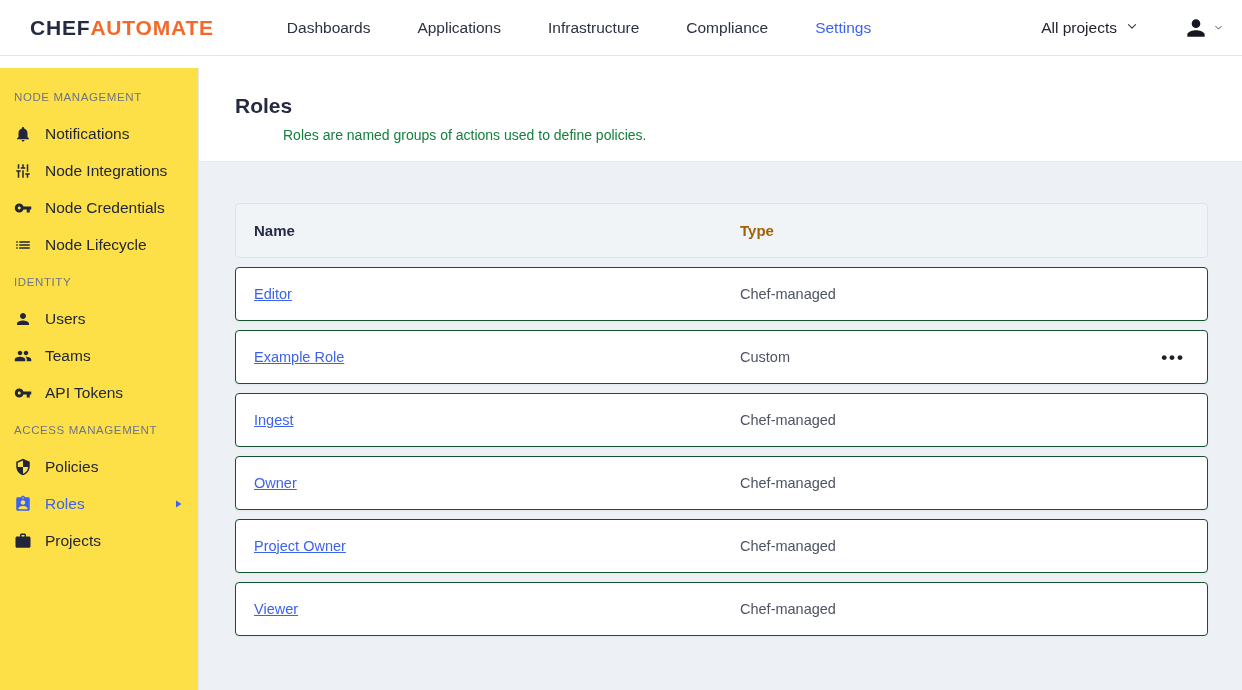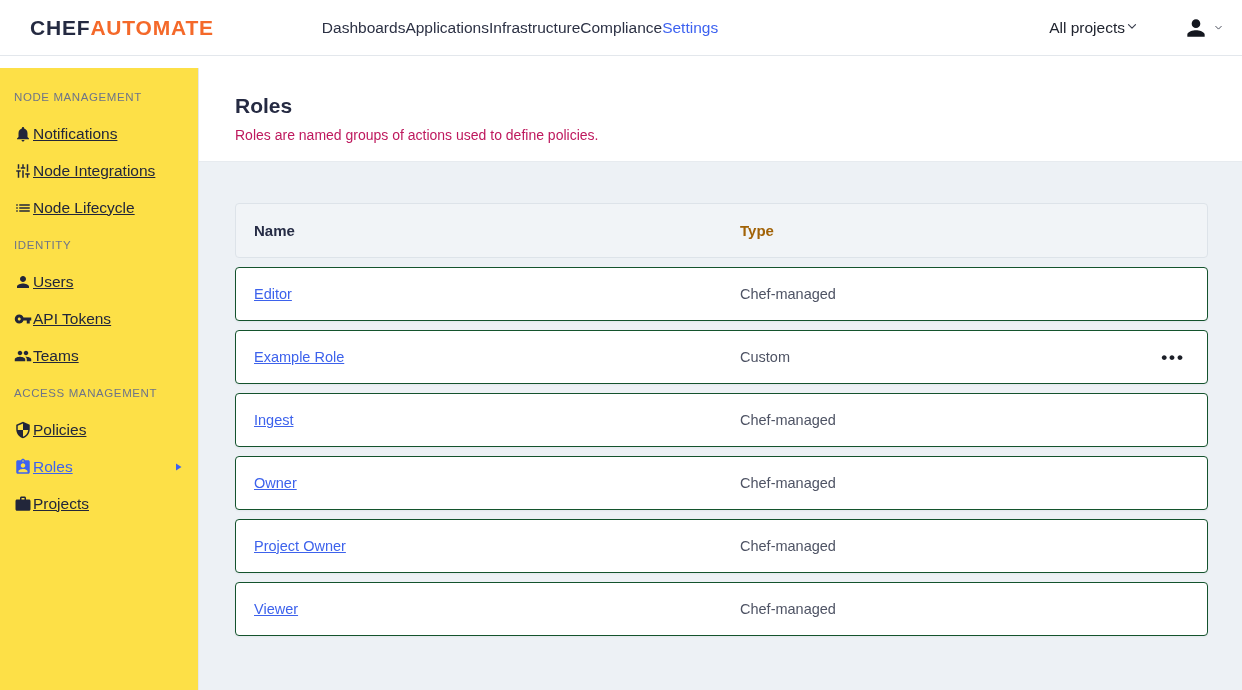--- a/index.html
+++ b/index.html
@@ -16,66 +16,66 @@
     position: absolute; top: 0; left: 0; right: 0; height: 56px;
     background: #ffffff;
     border-bottom: 1px solid #e3e7ec;
     display: flex; align-items: center;
     z-index: 10;
   }
   .logo { margin-left: 30px; font-size: 21px; letter-spacing: 0.8px; white-space: nowrap; }
   .logo .chef { font-weight: 800; color: #242a41; }
   .logo .automate { font-weight: 600; color: #f4692a; }
 
-  .main-nav { display: flex; align-items: flex-end; margin-left: 108px; }
+  .main-nav { display: flex; align-items: flex-end; margin-left: 73px; gap: 47px; }
   .nav-item {
     font-size: 15.5px; color: #2c3144; cursor: pointer; text-decoration: none;
   }
   .nav-item.active { color: #3d62f0; }
 
   .topbar-right { margin-left: auto; display: flex; align-items: center; margin-right: 18px; }
-  .project-filter { display: flex; align-items: flex-start; cursor: pointer; }
+  .project-filter { display: flex; align-items: flex-start; gap: 8px; cursor: pointer; }
   .project-filter .pf-label { font-size: 15.5px; color: #20242f; }
   .chev { width: 14px; height: 14px; color: #3a3f4e; display: inline-block; }
   .chev svg { width: 100%; height: 100%; display: block; }
   .user-menu { display: flex; align-items: center; gap: 4px; margin-left: 44px; cursor: pointer; }
   .avatar { width: 26px; height: 26px; color: #14171f; }
   .avatar svg { width: 100%; height: 100%; display: block; }
   .chev.small { width: 11px; height: 11px; }
 
   
   .sidebar {
     position: absolute; top: 68px; left: 0; bottom: 0; width: 199px;
     background: #fde047;
     border-right: 1px solid #e3e7ec;
     padding-top: 10px;
   }
   .side-row { height: 37px; display: flex; align-items: center; padding: 0 14px; }
   .section-label {
     font-size: 11.5px; font-weight: 400; color: #6e7488; letter-spacing: 0.6px;
   }
-  .side-item { cursor: pointer; color: #22263a; gap: 1px; text-decoration: underline; }
+  .side-item { cursor: pointer; color: #22263a; gap: 13px; }
   .side-item .icon { width: 18px; height: 18px; flex: 0 0 18px; }
   .side-item .icon svg { width: 100%; height: 100%; display: block; }
   .side-item .label { font-size: 15.5px; }
   .side-item.active { color: #3d62f0; }
   .side-item .expand { margin-left: auto; width: 12px; height: 12px; color: #3d62f0; }
   .side-item .expand svg { width: 100%; height: 100%; display: block; }
 
   
   .main {
     position: absolute; top: 68px; left: 199px; right: 0; bottom: 0;
     background: #edf1f5;
   }
   .page-head {
     background: #ffffff; height: 94px; padding: 26px 36px 0 36px;
     border-bottom: 1px solid #e7ebef;
   }
   .page-title { font-size: 21px; font-weight: 700; color: #252a42; }
-  .page-subtitle { margin-top: 9px; font-size: 14px; color: #be185d; }
+  .page-subtitle { margin-top: 9px; font-size: 14px; color: #15803d; margin-left: 48px; }
 
   .table-wrap { padding: 41px 34px 0 36px; }
   .roles-table { width: 973px; }
   .thead {
     height: 55px; background: #f1f4f7;
     border: 1px solid #dde3e9; border-radius: 4px;
     display: flex; align-items: center;
     position: relative;
   }
   .th-name { padding-left: 18px; font-size: 15px; font-weight: 700; color: #262c45; }
@@ -159,51 +159,59 @@
             <g transform="rotate(90 12 12)">
               <path fill="currentColor" d="M3 17v2h6v-2H3zM3 5v2h10V5H3zm10 16v-2h8v-2h-8v-2h-2v6h2zM7 9v2H3v2h4v2h2V9H7zm14 4v-2H11v2h10zm-6-4h2V7h4V5h-4V3h-2v6z"></path>
             </g>
           </svg>
         </span>
     <span class="label">Node Integrations</span>
   </div>
       <div class="side-row side-item">
     <span class="icon">
           <svg viewBox="0 0 24 24">
+            <path fill="currentColor" d="M12.65 10C11.83 7.67 9.61 6 7 6c-3.31 0-6 2.69-6 6s2.69 6 6 6c2.61 0 4.83-1.67 5.65-4H17v4h4v-4h2v-4H12.65zM7 14c-1.1 0-2-.9-2-2s.9-2 2-2 2 .9 2 2-.9 2-2 2z"></path>
+          </svg>
+        </span>
+    <span class="label">Node Credentials</span>
+  </div>
+      <div class="side-row side-item">
+    <span class="icon">
+          <svg viewBox="0 0 24 24">
             <path fill="currentColor" d="M3 13h2v-2H3v2zm0 4h2v-2H3v2zm0-8h2V7H3v2zm4 4h14v-2H7v2zm0 4h14v-2H7v2zM7 7v2h14V7H7z"></path>
           </svg>
         </span>
     <span class="label">Node Lifecycle</span>
   </div>
     </div>
     <div class="side-section">
     <div class="side-row section-label">IDENTITY</div>
   <div class="side-row side-item">
     <span class="icon">
           <svg viewBox="0 0 24 24">
             <path fill="currentColor" d="M12 12c2.21 0 4-1.79 4-4s-1.79-4-4-4-4 1.79-4 4 1.79 4 4 4zm0 2c-2.67 0-8 1.34-8 4v2h16v-2c0-2.66-5.33-4-8-4z"></path>
           </svg>
         </span>
     <span class="label">Users</span>
   </div>
       <div class="side-row side-item">
     <span class="icon">
           <svg viewBox="0 0 24 24">
+            <path fill="currentColor" d="M16 11c1.66 0 2.99-1.34 2.99-3S17.66 5 16 5c-1.66 0-3 1.34-3 3s1.34 3 3 3zm-8 0c1.66 0 2.99-1.34 2.99-3S9.66 5 8 5C6.34 5 5 6.34 5 8s1.34 3 3 3zm0 2c-2.33 0-7 1.17-7 3.5V19h14v-2.5c0-2.33-4.67-3.5-7-3.5zm8 0c-.29 0-.62.02-.97.05 1.16.84 1.97 1.97 1.97 3.45V19h6v-2.5c0-2.33-4.67-3.5-7-3.5z"></path>
+          </svg>
+        </span>
+    <span class="label">Teams</span>
+  </div>
+      <div class="side-row side-item">
+    <span class="icon">
+          <svg viewBox="0 0 24 24">
             <path fill="currentColor" d="M12.65 10C11.83 7.67 9.61 6 7 6c-3.31 0-6 2.69-6 6s2.69 6 6 6c2.61 0 4.83-1.67 5.65-4H17v4h4v-4h2v-4H12.65zM7 14c-1.1 0-2-.9-2-2s.9-2 2-2 2 .9 2 2-.9 2-2 2z"></path>
           </svg>
         </span>
     <span class="label">API Tokens</span>
-  </div>
-      <div class="side-row side-item">
-    <span class="icon">
-          <svg viewBox="0 0 24 24">
-            <path fill="currentColor" d="M16 11c1.66 0 2.99-1.34 2.99-3S17.66 5 16 5c-1.66 0-3 1.34-3 3s1.34 3 3 3zm-8 0c1.66 0 2.99-1.34 2.99-3S9.66 5 8 5C6.34 5 5 6.34 5 8s1.34 3 3 3zm0 2c-2.33 0-7 1.17-7 3.5V19h14v-2.5c0-2.33-4.67-3.5-7-3.5zm8 0c-.29 0-.62.02-.97.05 1.16.84 1.97 1.97 1.97 3.45V19h6v-2.5c0-2.33-4.67-3.5-7-3.5z"></path>
-          </svg>
-        </span>
-    <span class="label">Teams</span>
   </div>
     </div>
     <div class="side-section">
     <div class="side-row section-label">ACCESS MANAGEMENT</div>
   <div class="side-row side-item">
     <span class="icon">
           <svg viewBox="0 0 24 24">
             <path fill="currentColor" d="M12 1L3 5v6c0 5.55 3.84 10.74 9 12 5.16-1.26 9-6.45 9-12V5l-9-4zm0 10.99h7c-.53 4.12-3.28 7.79-7 8.94V12H5V6.3l7-3.11v8.8z"></path>
           </svg>
         </span>

